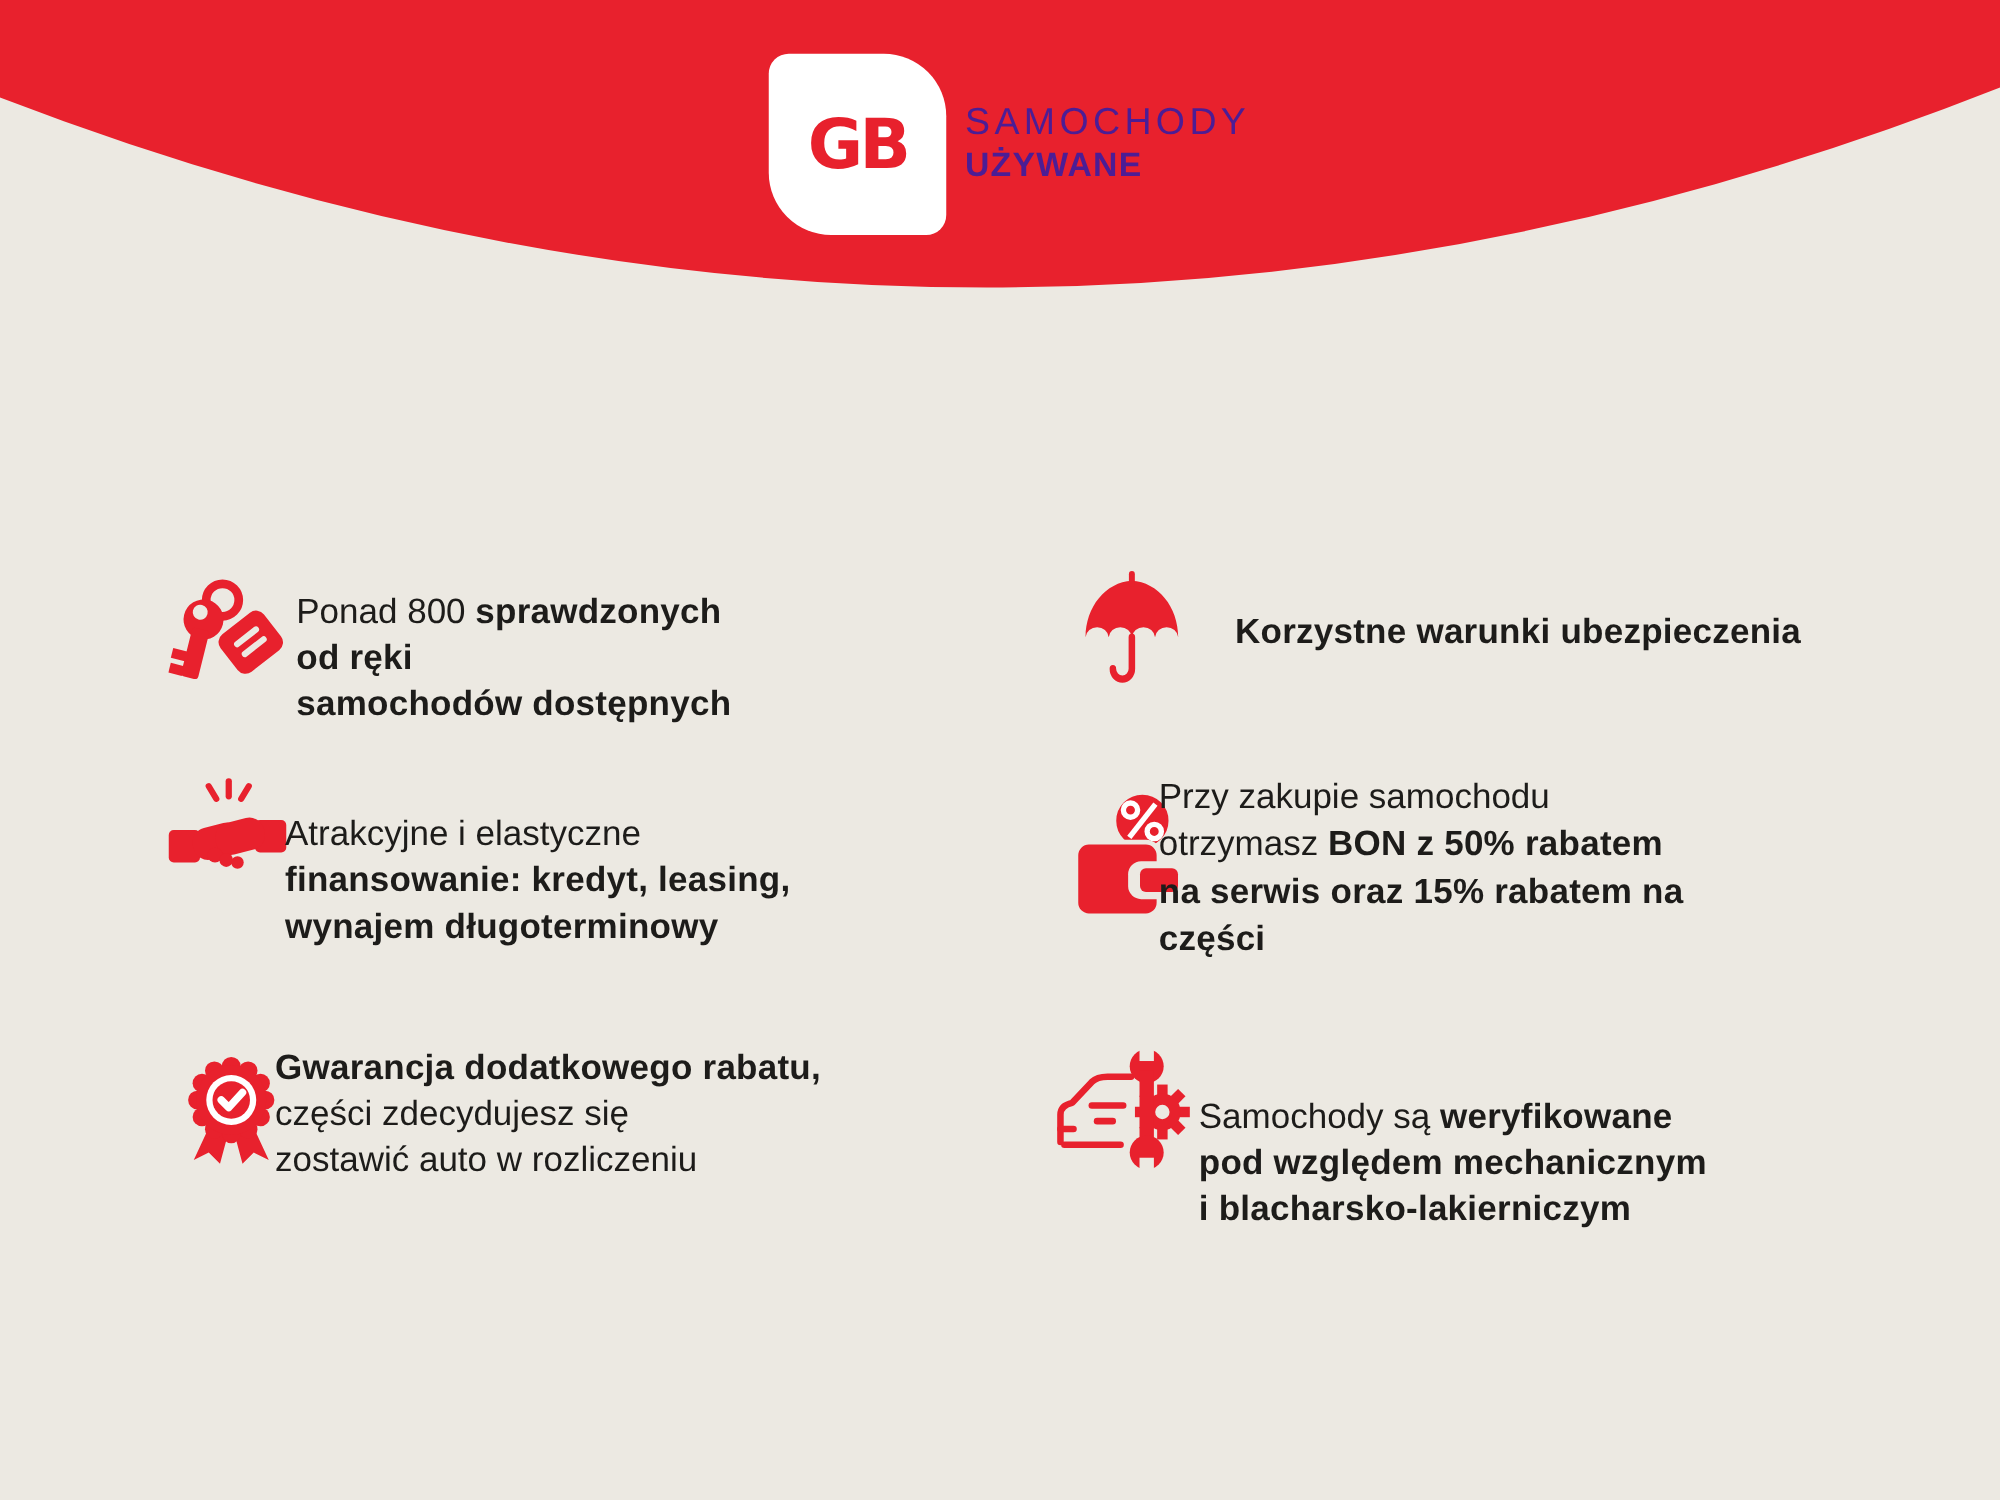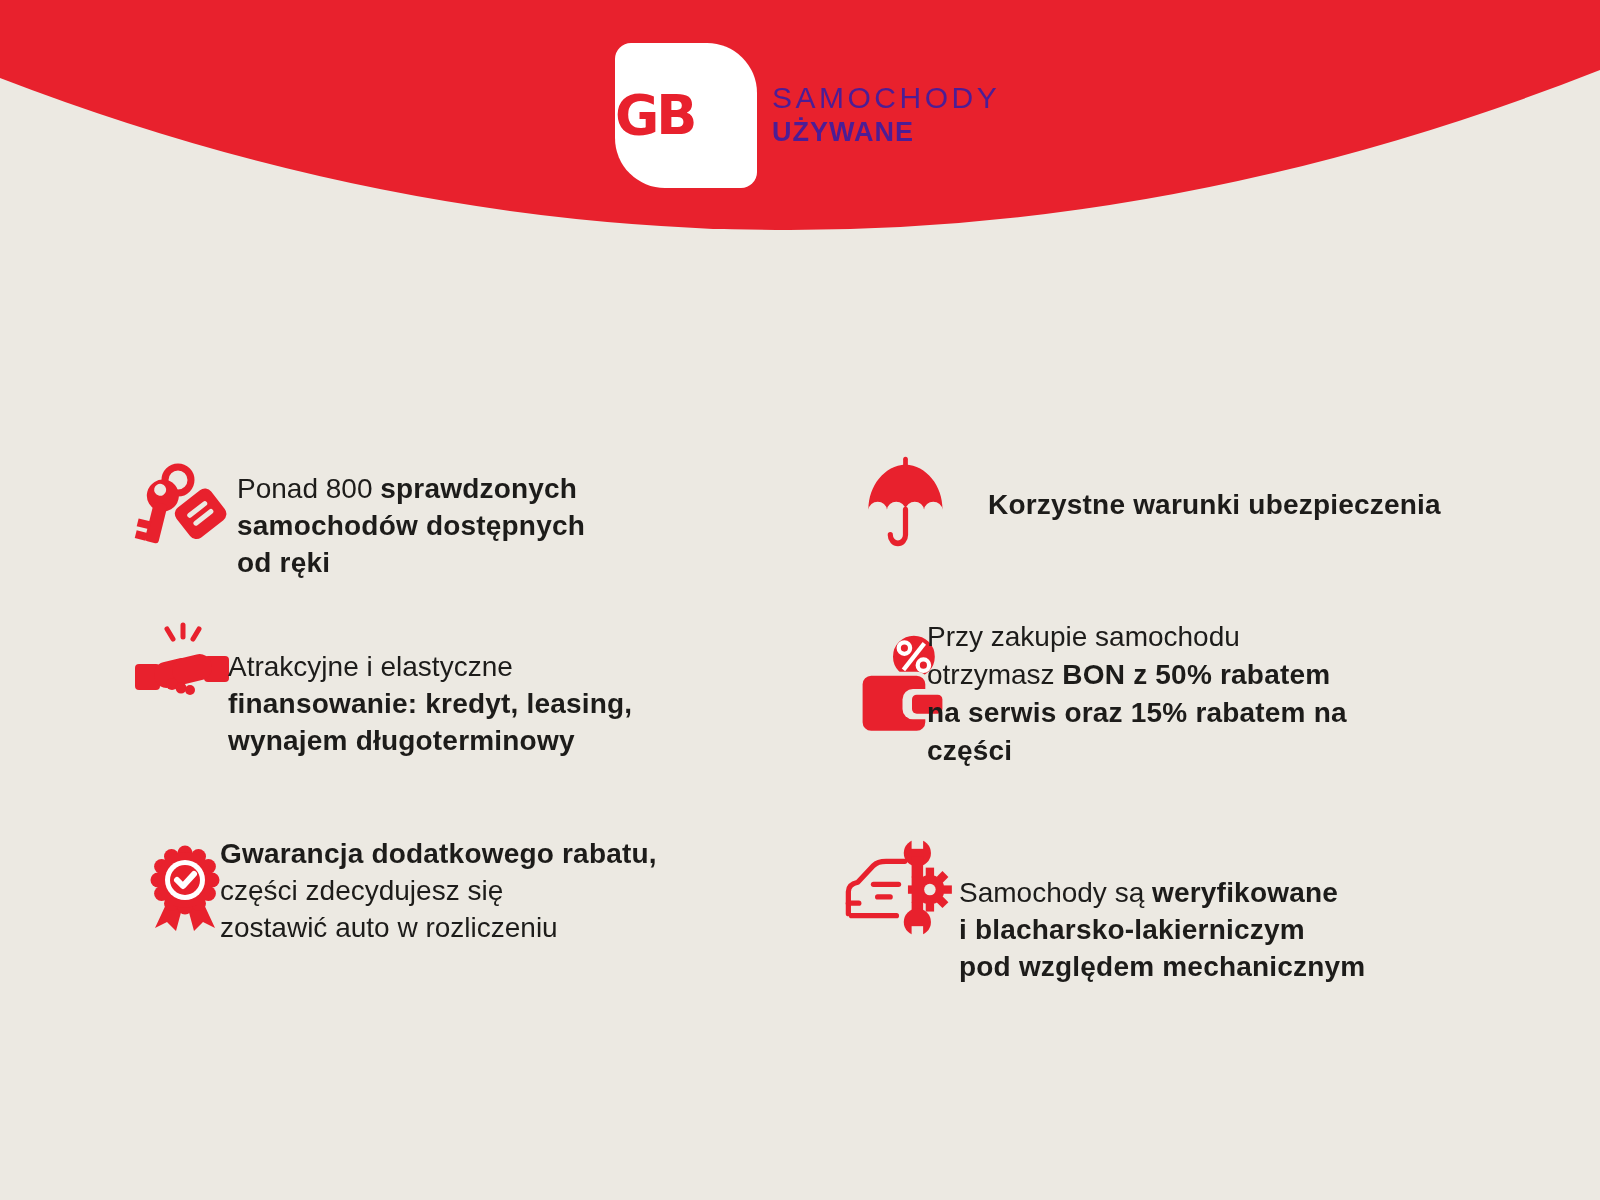--- a/index.html
+++ b/index.html
@@ -1,20 +1,20 @@
 <!DOCTYPE html>
 <html><head>
 <meta charset="utf-8">
 <style>
   html,body{margin:0;padding:0;background:#ece9e2;}
   .canvas{position:relative;width:1600px;height:1200px;background:#ece9e2;overflow:hidden;
           font-family:"Liberation Sans",sans-serif;color:#1d1c1a;}
   .header-curve{position:absolute;left:0;top:0;display:block;}
   .logo-tile{position:absolute;left:615px;top:43px;width:142px;height:145px;background:#ffffff;
-             border-radius:16px 50px 16px 50px;display:flex;align-items:center;justify-content:flex-start;}
+             border-radius:16px 50px 16px 50px;display:flex;align-items:center;justify-content:center;}
   .logo-gb{font-family:"DejaVu Sans","Liberation Sans",sans-serif;font-weight:800;font-size:54px;
            color:#e8212d;letter-spacing:-3px;transform:scaleY(1.02);}
   .brand{position:absolute;left:772px;top:81px;color:#4c1d95;}
   .brand-1{font-size:30px;font-weight:400;letter-spacing:3.5px;line-height:33px;}
   .brand-2{font-size:27px;font-weight:700;letter-spacing:1px;line-height:36px;}
   .feature{position:absolute;width:0;height:0;}
   .icon{position:absolute;color:#e8212d;line-height:0;}
   .txt{position:absolute;font-size:28px;line-height:37px;white-space:nowrap;}
   .txt .b{font-weight:700;letter-spacing:.2px;}
   .lh38 .line{line-height:38px;}
@@ -50,22 +50,22 @@
         </g>
         <g transform="rotate(-38 68 58)">
           <rect x="46" y="40" width="44" height="38" rx="8" fill="currentColor"></rect>
           <rect x="56" y="51" width="24" height="5" rx="2.5" fill="#ece9e2"></rect>
           <rect x="56" y="61" width="24" height="5" rx="2.5" fill="#ece9e2"></rect>
         </g>
       </svg>
     </div>
     <div class="txt" style="left:105px;top:15px;">
       <div class="line"><span>Ponad 800 </span><span class="b">sprawdzonych</span></div>
+      <div class="line"><span class="b">od ręki</span></div>
       <div class="line"><span class="b">samochodów dostępnych</span></div>
-      <div class="line"><span class="b">od ręki</span></div>
     </div>
   </div>
 
   <div class="feature" style="left:132px;top:620px;">
     <div class="icon" style="left:0;top:0;">
       <svg width="100" height="100" viewBox="0 0 100 100">
         <g stroke="currentColor" stroke-width="5" stroke-linecap="round">
           <line x1="51" y1="5" x2="51" y2="17"></line>
           <line x1="35" y1="9" x2="41" y2="19"></line>
           <line x1="67" y1="9" x2="61" y2="19"></line>
@@ -181,18 +181,18 @@
           <circle cx="74" cy="17" r="13"></circle>
           <rect x="68.5" y="20" width="11" height="60"></rect>
           <circle cx="74" cy="83" r="13"></circle>
         </g>
         <rect x="68.5" y="0" width="11" height="13" fill="#ece9e2"></rect>
         <rect x="68.5" y="87" width="11" height="13" fill="#ece9e2"></rect>
       </svg>
     </div>
     <div class="txt" style="left:119px;top:3px;margin-top:39px;">
       <div class="line"><span>Samochody są </span><span class="b">weryfikowane</span></div>
+      <div class="line"><span class="b">pod względem mechanicznym</span></div>
       <div class="line"><span class="b">i blacharsko-lakierniczym</span></div>
-      <div class="line"><span class="b">pod względem mechanicznym</span></div>
     </div>
   </div>
 
 </div>
 
 </body></html>

